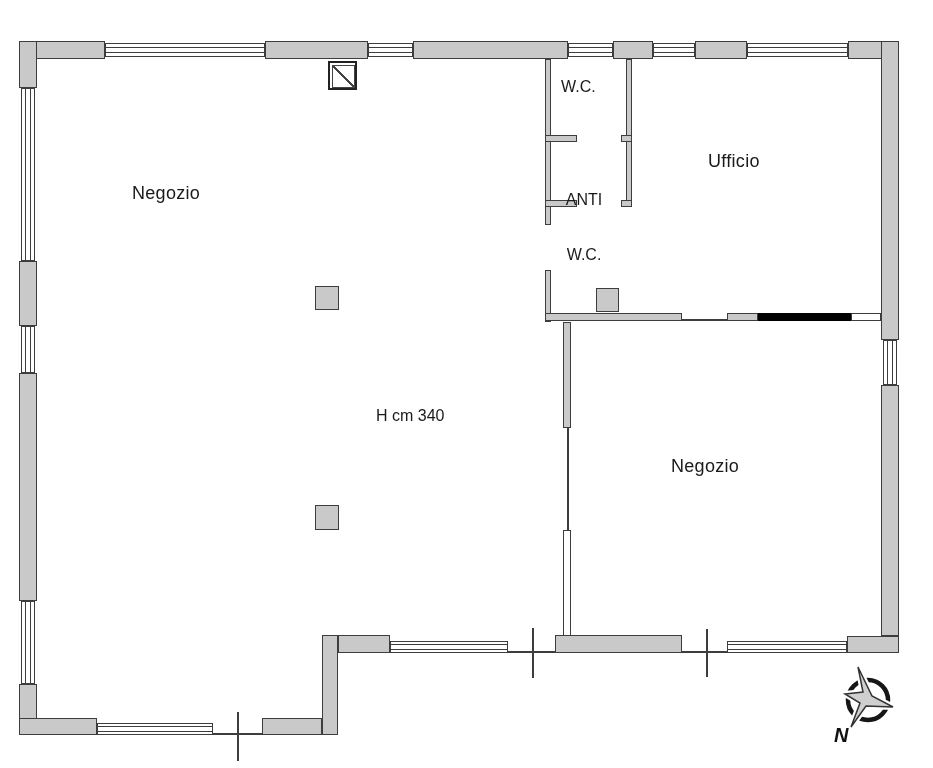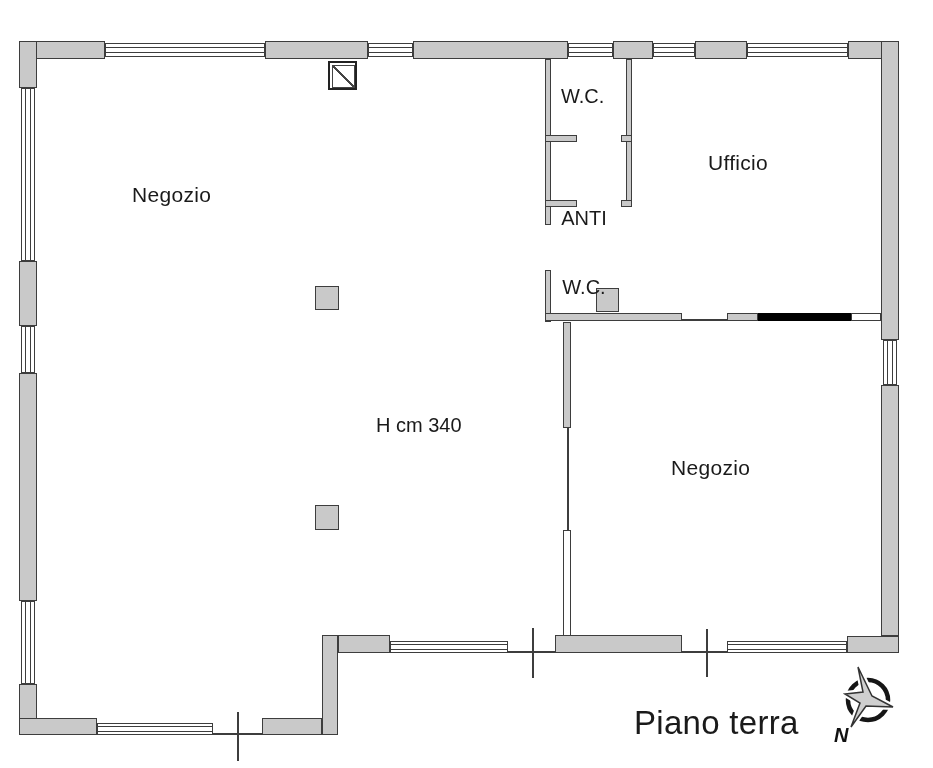--- a/index.html
+++ b/index.html
@@ -12,22 +12,22 @@
   .ln{background:#3d3d3d;}                                    
   .win{background:#ffffff;border:1px solid #3d3d3d;display:flex;align-items:center;justify-content:center;}
   .win i{display:block;border:0 solid #3d3d3d;}
   .wh i{width:100%;height:4px;border-top-width:1px;border-bottom-width:1px;}
   .wv i{height:100%;width:4px;border-left-width:1px;border-right-width:1px;}
   .pil{background:#c9c9c9;border:1px solid #3d3d3d;}
   .shaft{background:#ffffff;border:2px solid #222;padding:2px;}
   .shaft i{display:block;width:100%;height:100%;border:1px solid #444;
            background:linear-gradient(to bottom left,transparent 47%,#444 47%,#444 53%,transparent 53%);}
   .lbl{white-space:pre;line-height:1.15;}
-  .big{font-size:21px;letter-spacing:.3px;}
-  .sm{font-size:20px;margin-top:7px;}
+  .big{font-size:18px;letter-spacing:.3px;}
+  .sm{font-size:16px;}
   .title{font-size:33px;letter-spacing:.3px;}
   .ctr{text-align:center;}
 </style>
 </head>
 <body>
 
 <div class="plan">
 
   <div class="el ln" style="left:19px;top:733px;width:319px;height:2px"></div>
   <div class="el ln" style="left:338px;top:651px;width:561px;height:2px"></div>
@@ -128,21 +128,20 @@
 
   <div class="el lbl big" style="left:132px;top:183px">Negozio</div>
   <div class="el lbl sm" style="left:561px;top:78px">W.C.</div>
   <div class="el lbl sm ctr" style="left:551px;top:154px;width:66px">
     <div>ANTI</div>
     <div>W.C.</div>
   </div>
   <div class="el lbl big" style="left:708px;top:151px">Ufficio</div>
   <div class="el lbl big" style="left:671px;top:456px">Negozio</div>
   <div class="el lbl sm" style="left:376px;top:407px">H cm 340</div>
-  <div class="el lbl title" style="left:634px;top:704px">Piano terra</div>
 
   <svg class="el" style="left:826px;top:658px" width="84" height="108" viewBox="0 0 84 108">
     <circle cx="42" cy="42" r="20" fill="none" stroke="#161616" stroke-width="4.5"></circle>
     <polygon points="32,9 46,38 67,49 40,48 25,69 34,45 19,36 37,34" fill="#ffffff" stroke="#ffffff" stroke-width="6" stroke-linejoin="round"></polygon>
     <polygon points="32,9 46,38 67,49 40,48 25,69 34,45 19,36 37,34" fill="#cfcfcf" stroke="#333333" stroke-width="1.5"></polygon>
     <text x="8" y="84" font-family="Liberation Sans, sans-serif" font-size="20" font-style="italic" font-weight="bold" fill="#111111">N</text>
   </svg>
 
 </div>
 

